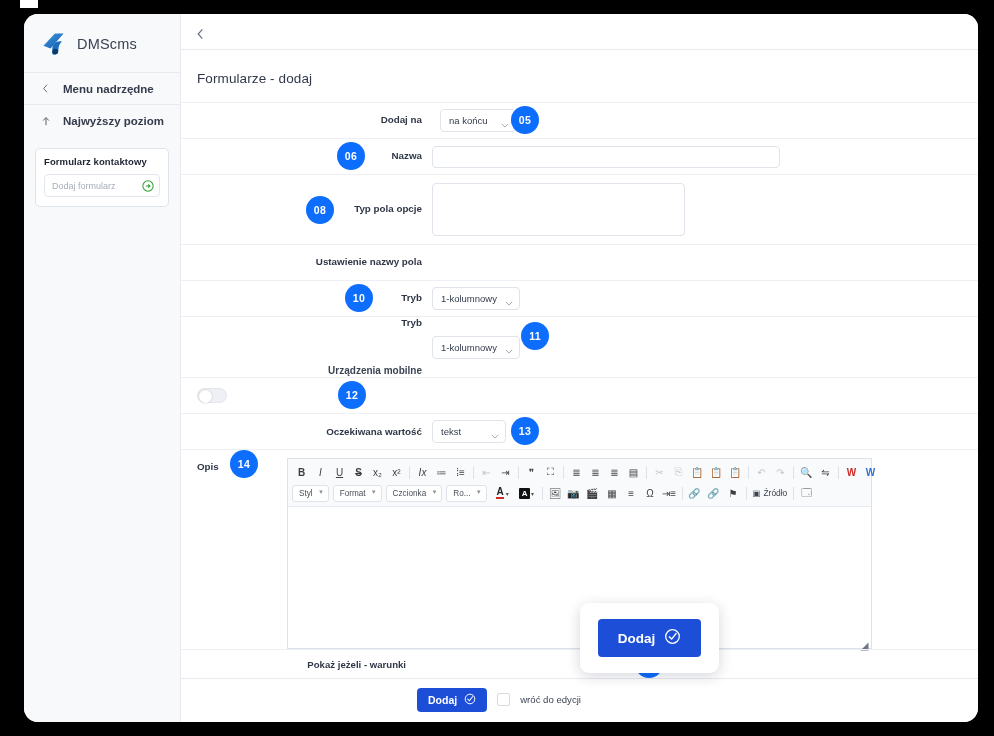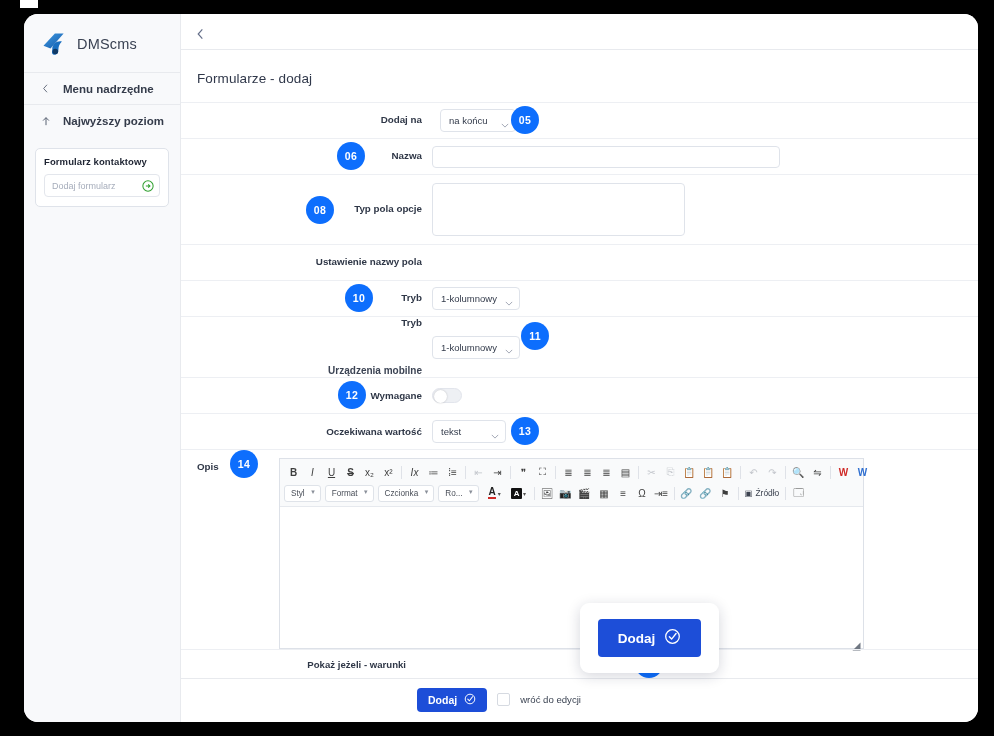--- a/index.html
+++ b/index.html
@@ -209,20 +209,21 @@
     letter-spacing: .3px;
     z-index: 6;
   }
 
   
   .editor-row {
     position: relative;
     border-top: 1px solid #edeff3;
     padding: 8px 0 0 16px;
     display: flex;
+    gap: 8px;
   }
   .editor-label {
     width: 45px; flex: 0 0 45px;
     font-size: 9.8px; color: #2f3747; font-weight: bold;
     padding-top: 3px; text-align: left;
   }
   .editor-wrap {
     margin-left: 37px;
     width: 585px;
     border: 1px solid #dde1e8;
@@ -490,21 +491,20 @@
               <svg viewBox="0 0 10 6" width="8" height="5">
                   <path d="M1 1 L5 5 L9 1" fill="none" stroke="currentColor" stroke-width="1"></path>
                 </svg>
             </span>
           </div>
           <div class="badge" style="left:340px;top:5px;">11</div>
         </div>
       </div>
 
       <div class="frow">
-        <div class="flabel">Wymagane</div>
         <div class="fctrl">
           <div class="toggle"></div>
           <div class="badge" style="left:157px;top:3px;">12</div>
         </div>
       </div>
 
       <div class="frow">
         <div class="flabel">Oczekiwana wartość</div>
         <div class="fctrl">
           <div class="sel w78">

